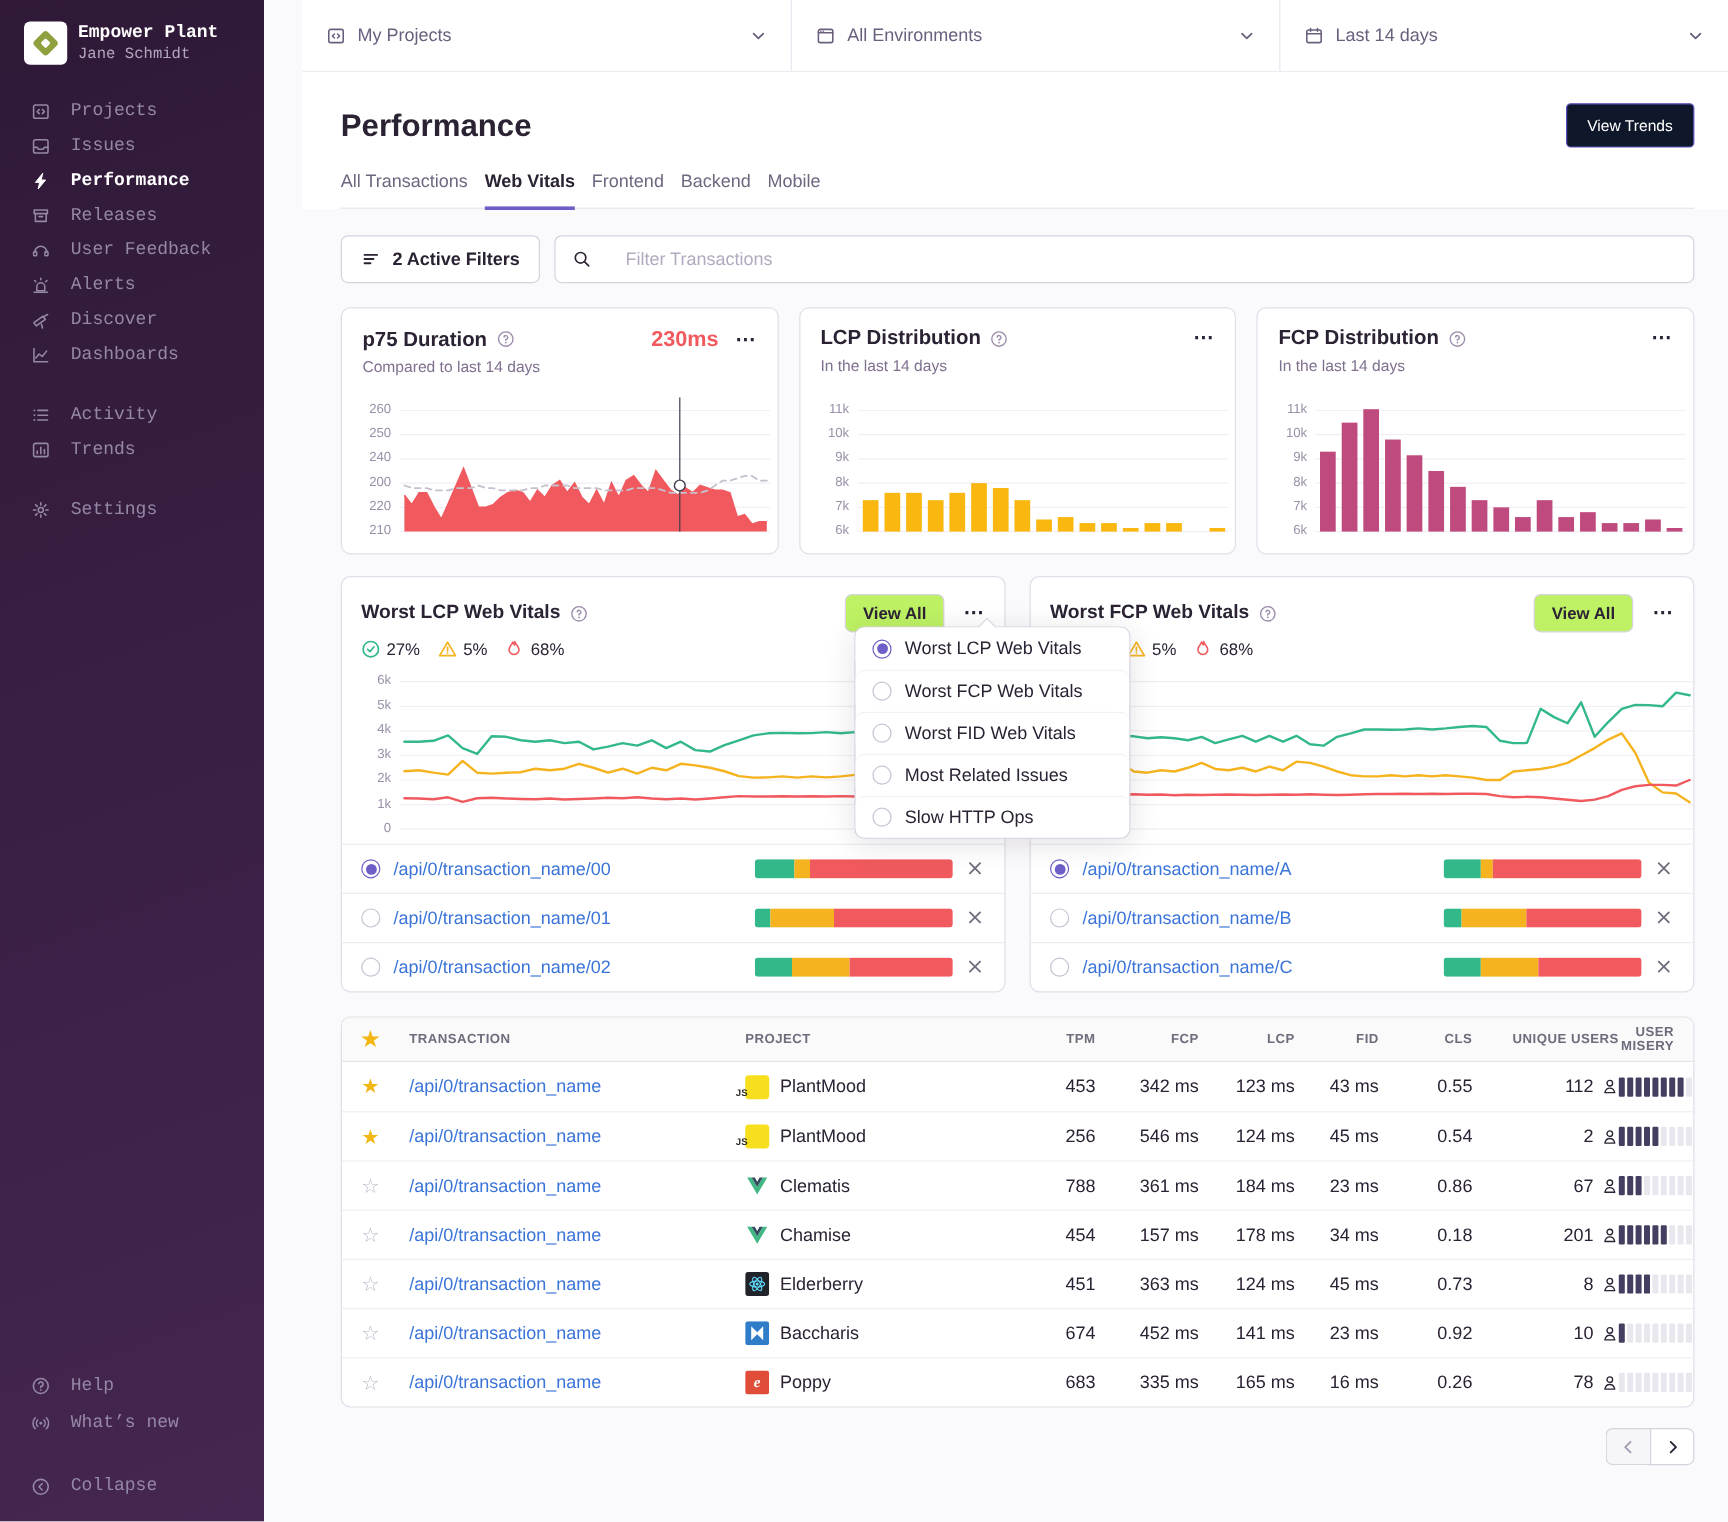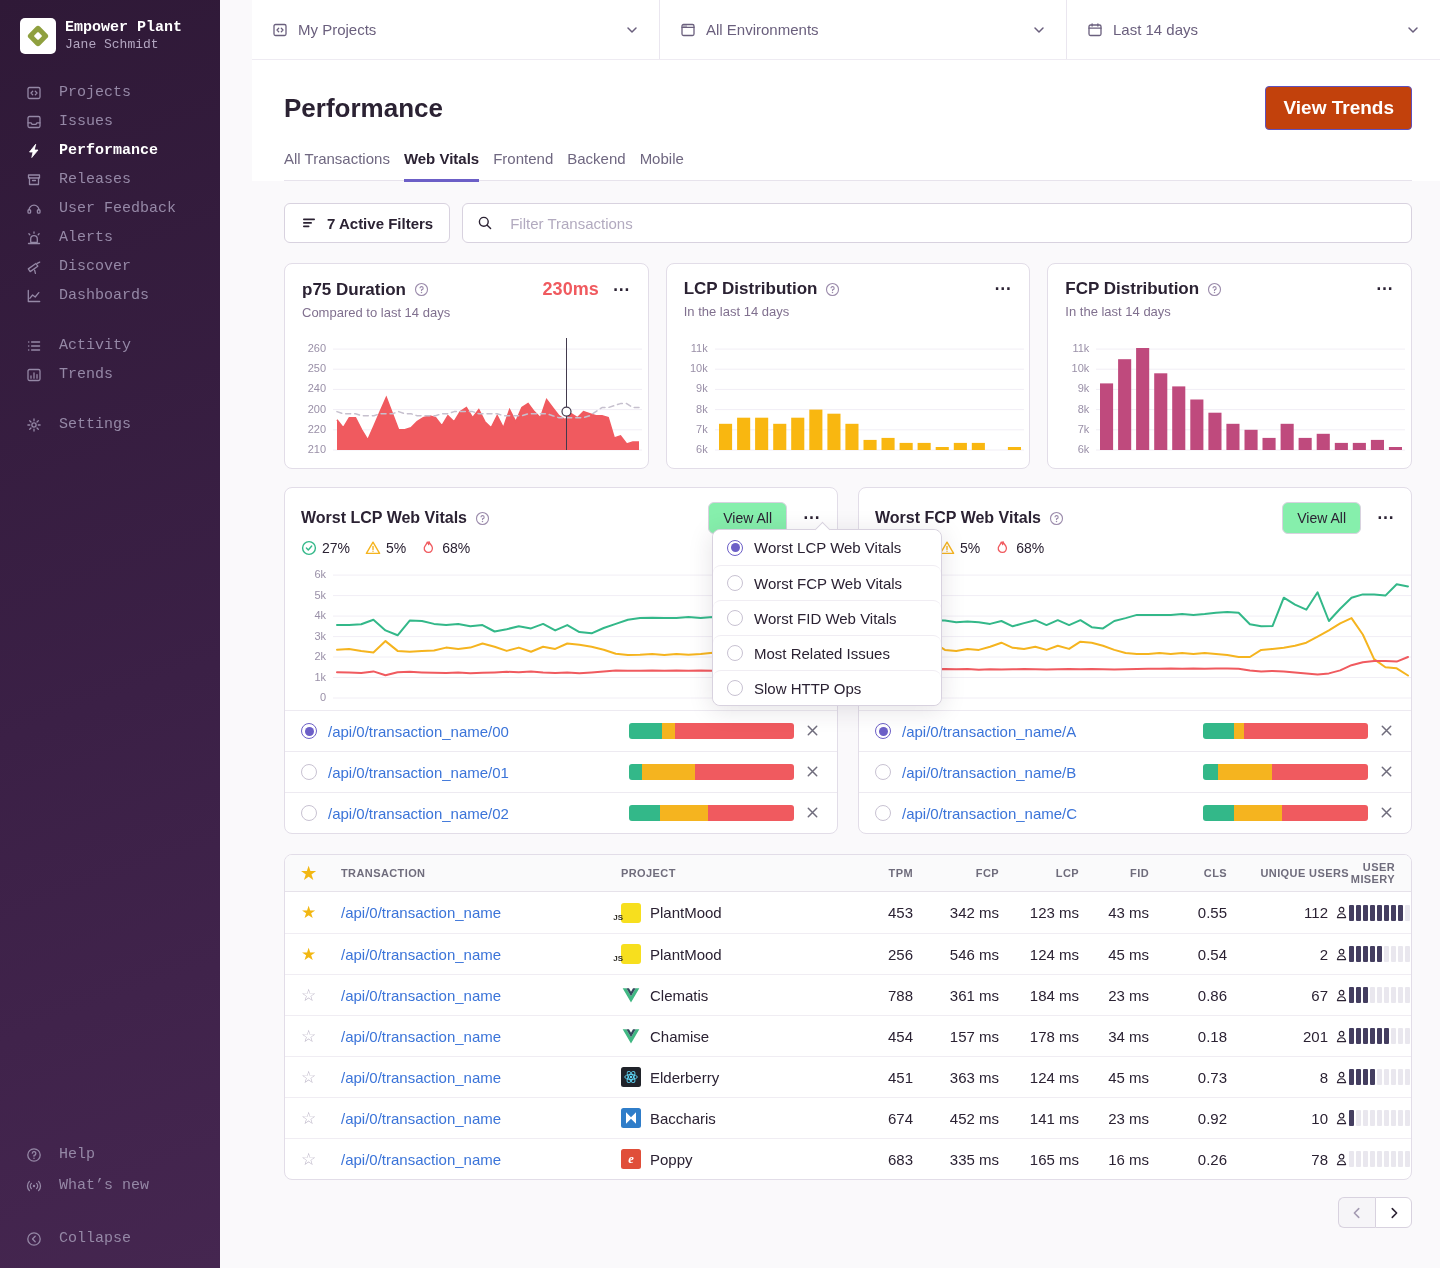--- a/index.html
+++ b/index.html
@@ -29,29 +29,29 @@
   .main { flex:1; display:flex; flex-direction:column; min-width:0;margin-left:32px; }
   .topbar { height:60px; flex:none; background:#fff; border-bottom:1px solid #eeebf2; display:flex; }
   .tb-seg { display:flex; align-items:center; gap:10px; padding:0 20px; color:#6a5f7d; font-size:15px; border-right:1px solid #eae6ef; cursor:pointer; }
   .tb-seg:nth-child(1){ width:408px; } .tb-seg:nth-child(2){ width:407px; } .tb-seg:nth-child(3){ flex:1; border-right:none; }
   .tb-seg .chev { margin-left:auto; }
   .icon { display:inline-flex; align-items:center; justify-content:center; }
 
   .page-head { background:#fff; padding:26px 28px 0 32px; flex:none; }
   .title-row { display:flex; align-items:center; }
   h1 { margin:0; font-size:26px; font-weight:bold; color:#2b2233; }
-  .btn-primary { margin-left:auto; background:#c2410c; color:#fff; border:1px solid #5e51bd; border-radius:4px; padding:10px 17px; font-size:19px; font-weight:bold; cursor:pointer; }
+  .btn-primary { margin-left:auto; background:#0f172a; color:#fff; border:1px solid #5e51bd; border-radius:4px; padding:10px 17px; font-size:13px; font-weight:normal; cursor:pointer; }
   .tabs { display:flex; gap:14px; margin-top:20px; border-bottom:1px solid #e7e3ec; }
   .tab { padding-bottom:12px; font-size:15px; color:#6f6780; border-bottom:3px solid transparent; margin-bottom:-2px; cursor:pointer; }
   .tab.active { color:#2b2233; font-weight:bold; border-bottom-color:#6c5fc7; }
 
   .content { padding:22px 28px 0 32px; flex:1; }
   .filter-row { display:flex; gap:12px; margin-bottom:20px; }
   .btn-filters { display:flex; align-items:center; gap:10px; background:#fff; border:1px solid #d8d2df; border-radius:6px; height:40px; padding:0 16px; font-size:15px; font-weight:bold; color:#2b2233; cursor:pointer; }
-  .search { flex:1; display:flex; align-items:center; gap:15px; background:#fff; border:1px solid #d8d2df; border-radius:6px; height:40px; padding:0 14px; }
+  .search { flex:1; display:flex; align-items:center; gap:26px; background:#fff; border:1px solid #d8d2df; border-radius:6px; height:40px; padding:0 14px; }
   .search input { border:none; outline:none; flex:1; font-size:15px; color:#2b2233; font-family:inherit; background:transparent; }
   .search input::placeholder { color:#b2aabf; }
 
   .card { background:#fff; border:1px solid #e2dde8; border-radius:8px; }
   .cards-row1 { display:flex; gap:17px; margin-bottom:18px; }
   .mini-card { flex:1; height:206px; position:relative; padding:15px 17px; }
   .mc-title-row { display:flex; align-items:center; gap:8px; }
   .mc-title { font-size:17px; font-weight:bold; }
   .mc-right { margin-left:auto; display:flex; align-items:center; gap:14px; }
   .mc-value { font-size:18px; font-weight:bold; color:#f05a5f; }
@@ -59,21 +59,21 @@
   .mc-sub { font-size:13px; color:#80708f; margin-top:5px; }
   .chartbox { position:absolute; left:16px; right:16px; top:74px; bottom:12px; }
   .ytick { position:absolute; left:0; text-align:right; font-size:11px; color:#9a90a8; }
 
   .vitals-row { display:flex; gap:20px; margin-bottom:20px; position:relative; }
   .vital-card { flex:1; height:347px; display:flex; flex-direction:column; overflow:hidden; }
   .vc-head { padding:14px 16px 0; }
   .vc-title-row { display:flex; align-items:center; gap:8px; }
   .vc-title { font-size:16px; font-weight:bold; }
   .vc-actions { margin-left:auto; display:flex; align-items:center; gap:16px; }
-  .btn-viewall { background:#86efac; border:1px solid #d8d2df; border-radius:6px; padding:7px 14px; font-size:14px; font-weight:normal; color:#2b2233; cursor:pointer; }
+  .btn-viewall { background:#bef264; border:1px solid #d8d2df; border-radius:6px; padding:7px 14px; font-size:14px; font-weight:bold; color:#2b2233; cursor:pointer; }
   .badges { display:flex; gap:15px; margin-top:6px; }
   .badge { display:flex; align-items:center; gap:5px; font-size:14px; color:#2b2233; }
   .vc-chart { height:150px; margin:8px 16px 6px; position:relative; }
   .vc-row { height:41px; border-top:1px solid #edeaf1; display:flex; align-items:center; gap:11px; padding:0 16px; }
   .radio { width:16px; height:16px; border-radius:50%; border:1px solid #c8c2d2; background:#fff; flex:none; position:relative; cursor:pointer; }
   .radio.sel { border-color:#6c5fc7; }
   .radio.sel::after { content:''; position:absolute; inset:2.5px; border-radius:50%; background:#6c5fc7; }
   .tx-link { color:#3b74d9; font-size:15px; text-decoration:none; cursor:pointer; }
   .seg-bar { margin-left:auto; width:165px; height:16px; border-radius:3px; overflow:hidden; display:flex; flex:none; }
   .seg-bar span { height:100%; }
@@ -322,21 +322,21 @@
 
     <div class="content">
 
       <div class="filter-row">
         <button class="btn-filters">
           <span class="icon" id="filter-ic">
               <svg viewBox="0 0 16 16" width="16" height="16" fill="none" stroke="currentColor" stroke-width="1.6" stroke-linecap="round" stroke-linejoin="round">
                 <path d="M2.8 4.4h10.4M2.8 7.9h7.4M2.8 11.4h4.9"></path>
               </svg>
             </span>
-          <span>7 Active Filters</span>
+          <span>2 Active Filters</span>
         </button>
         <div class="search">
           <span class="icon" id="search-ic">
               <svg viewBox="0 0 16 16" width="16" height="16" fill="none" stroke="currentColor" stroke-width="1.4" stroke-linecap="round" stroke-linejoin="round">
                 <circle cx="6.8" cy="6.8" r="4.4"></circle>
                 <path d="m10.2 10.2 3.4 3.4"></path>
               </svg>
             </span>
           <input placeholder="Filter Transactions" style="">
         </div>

